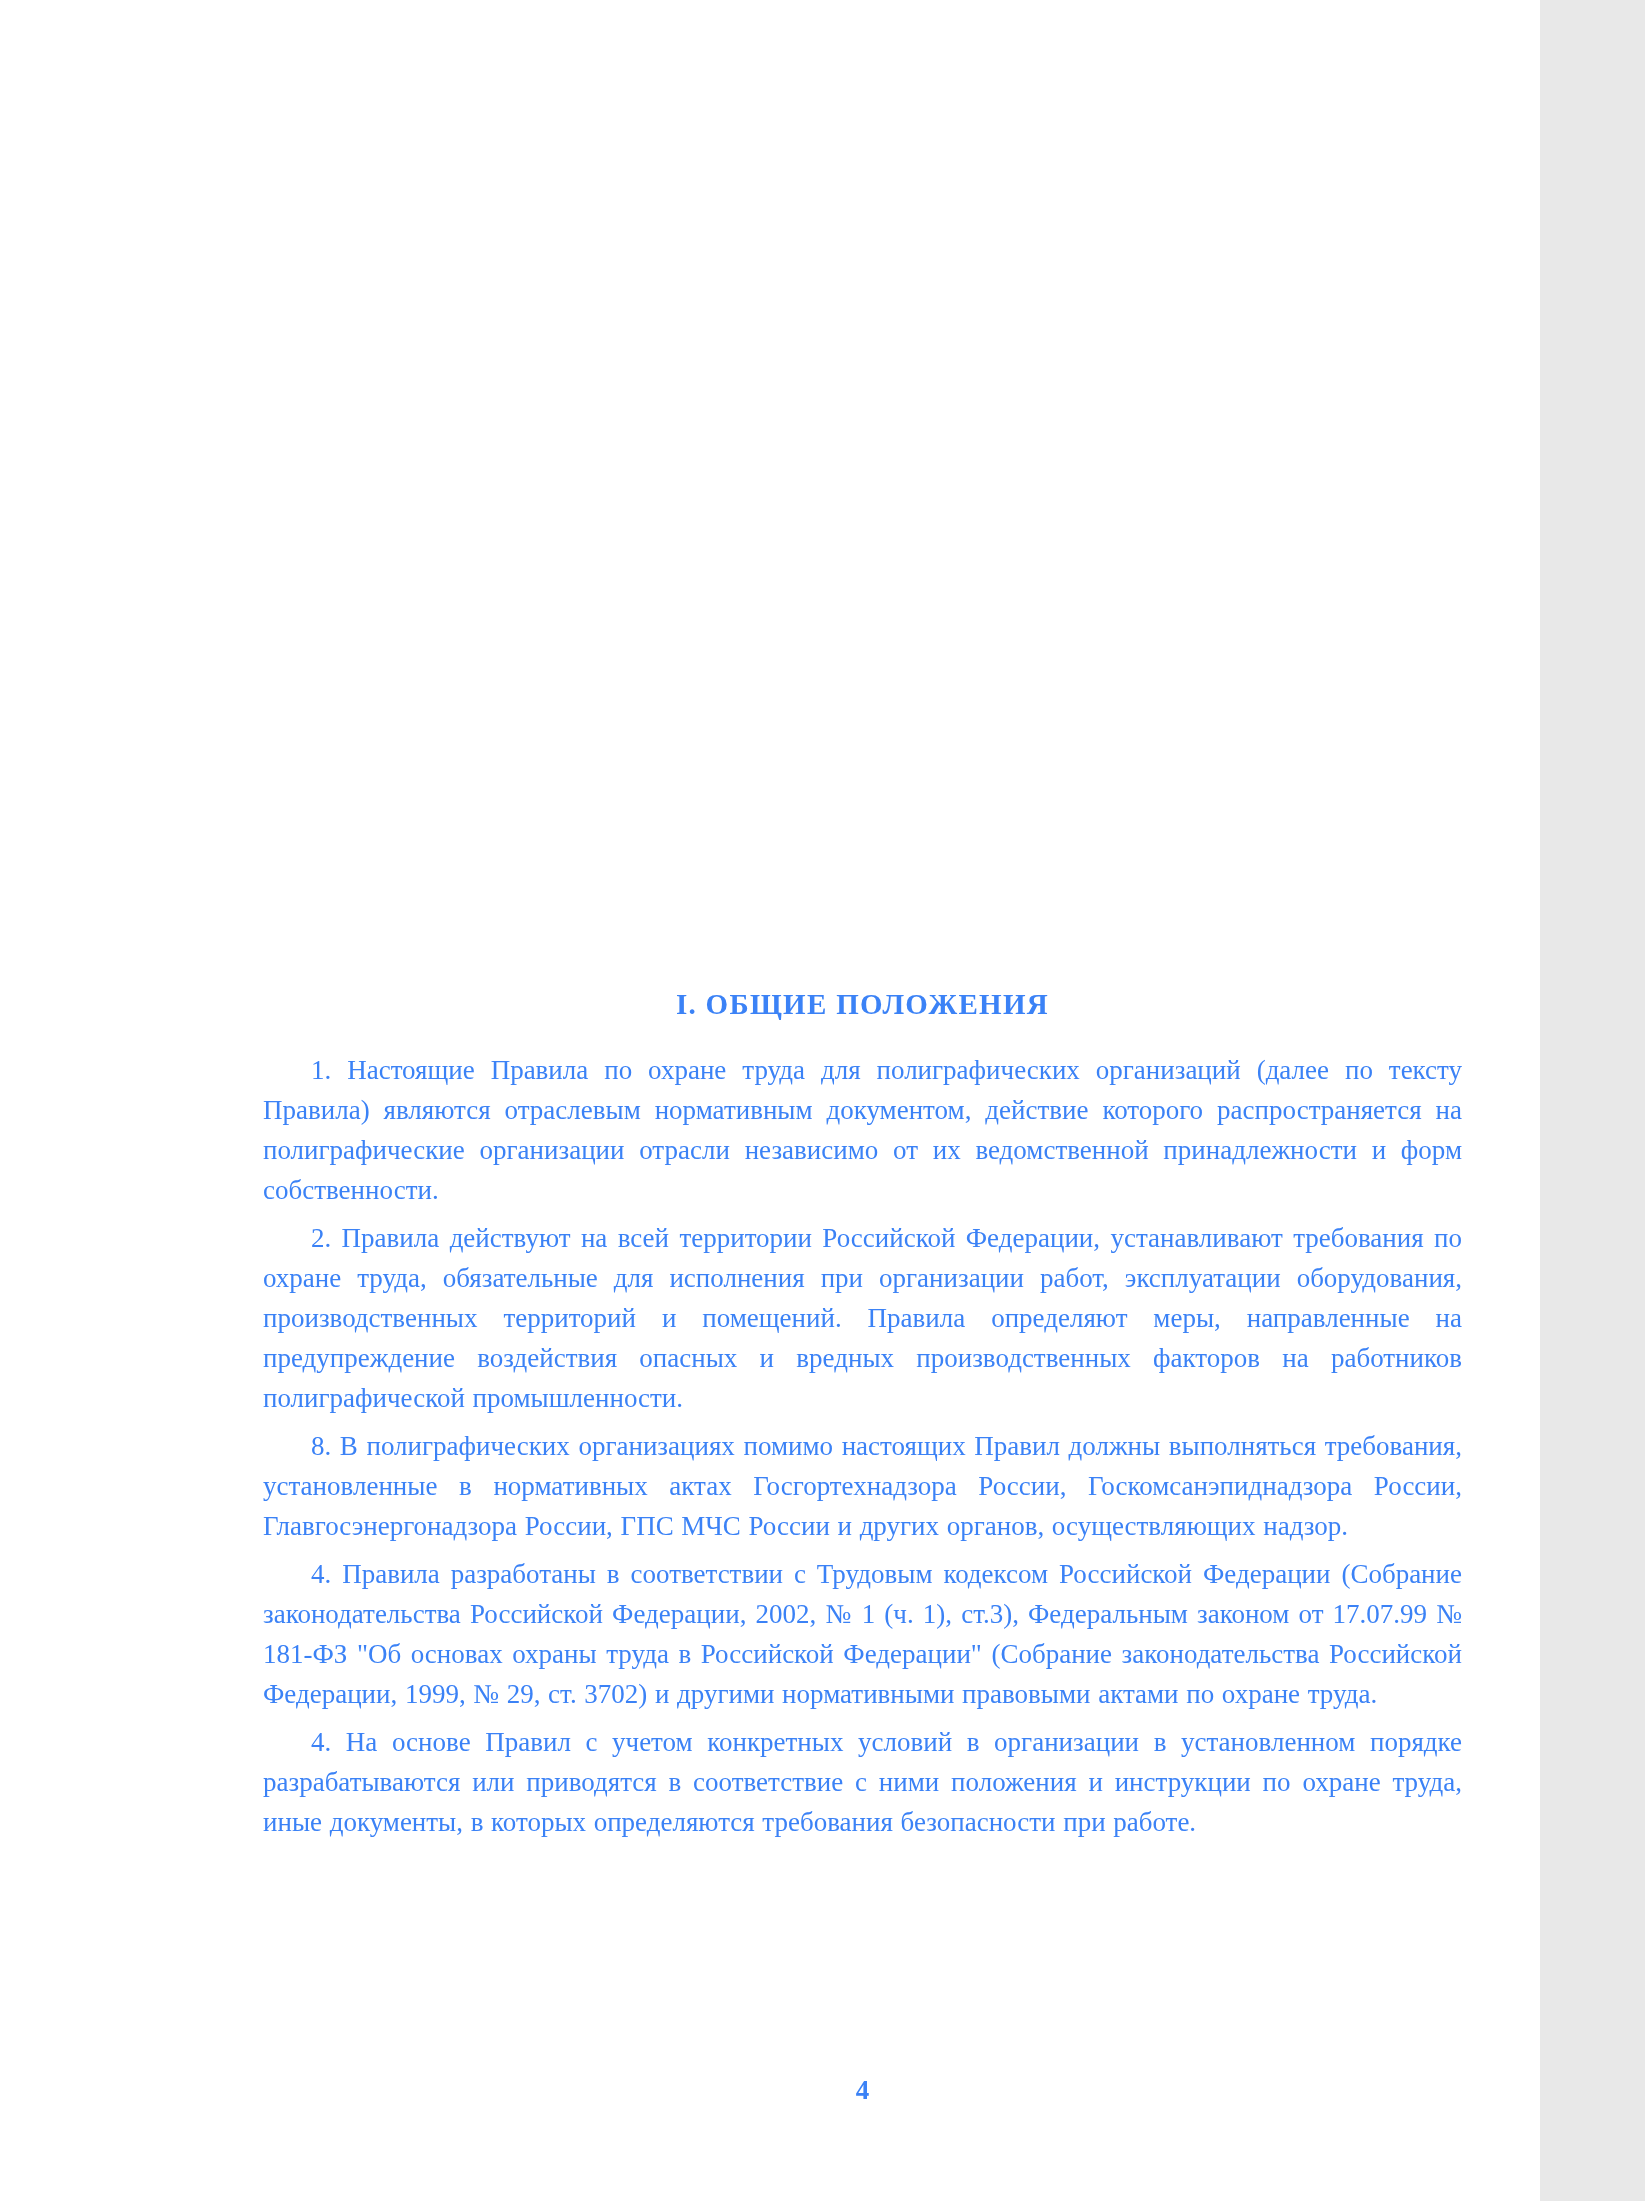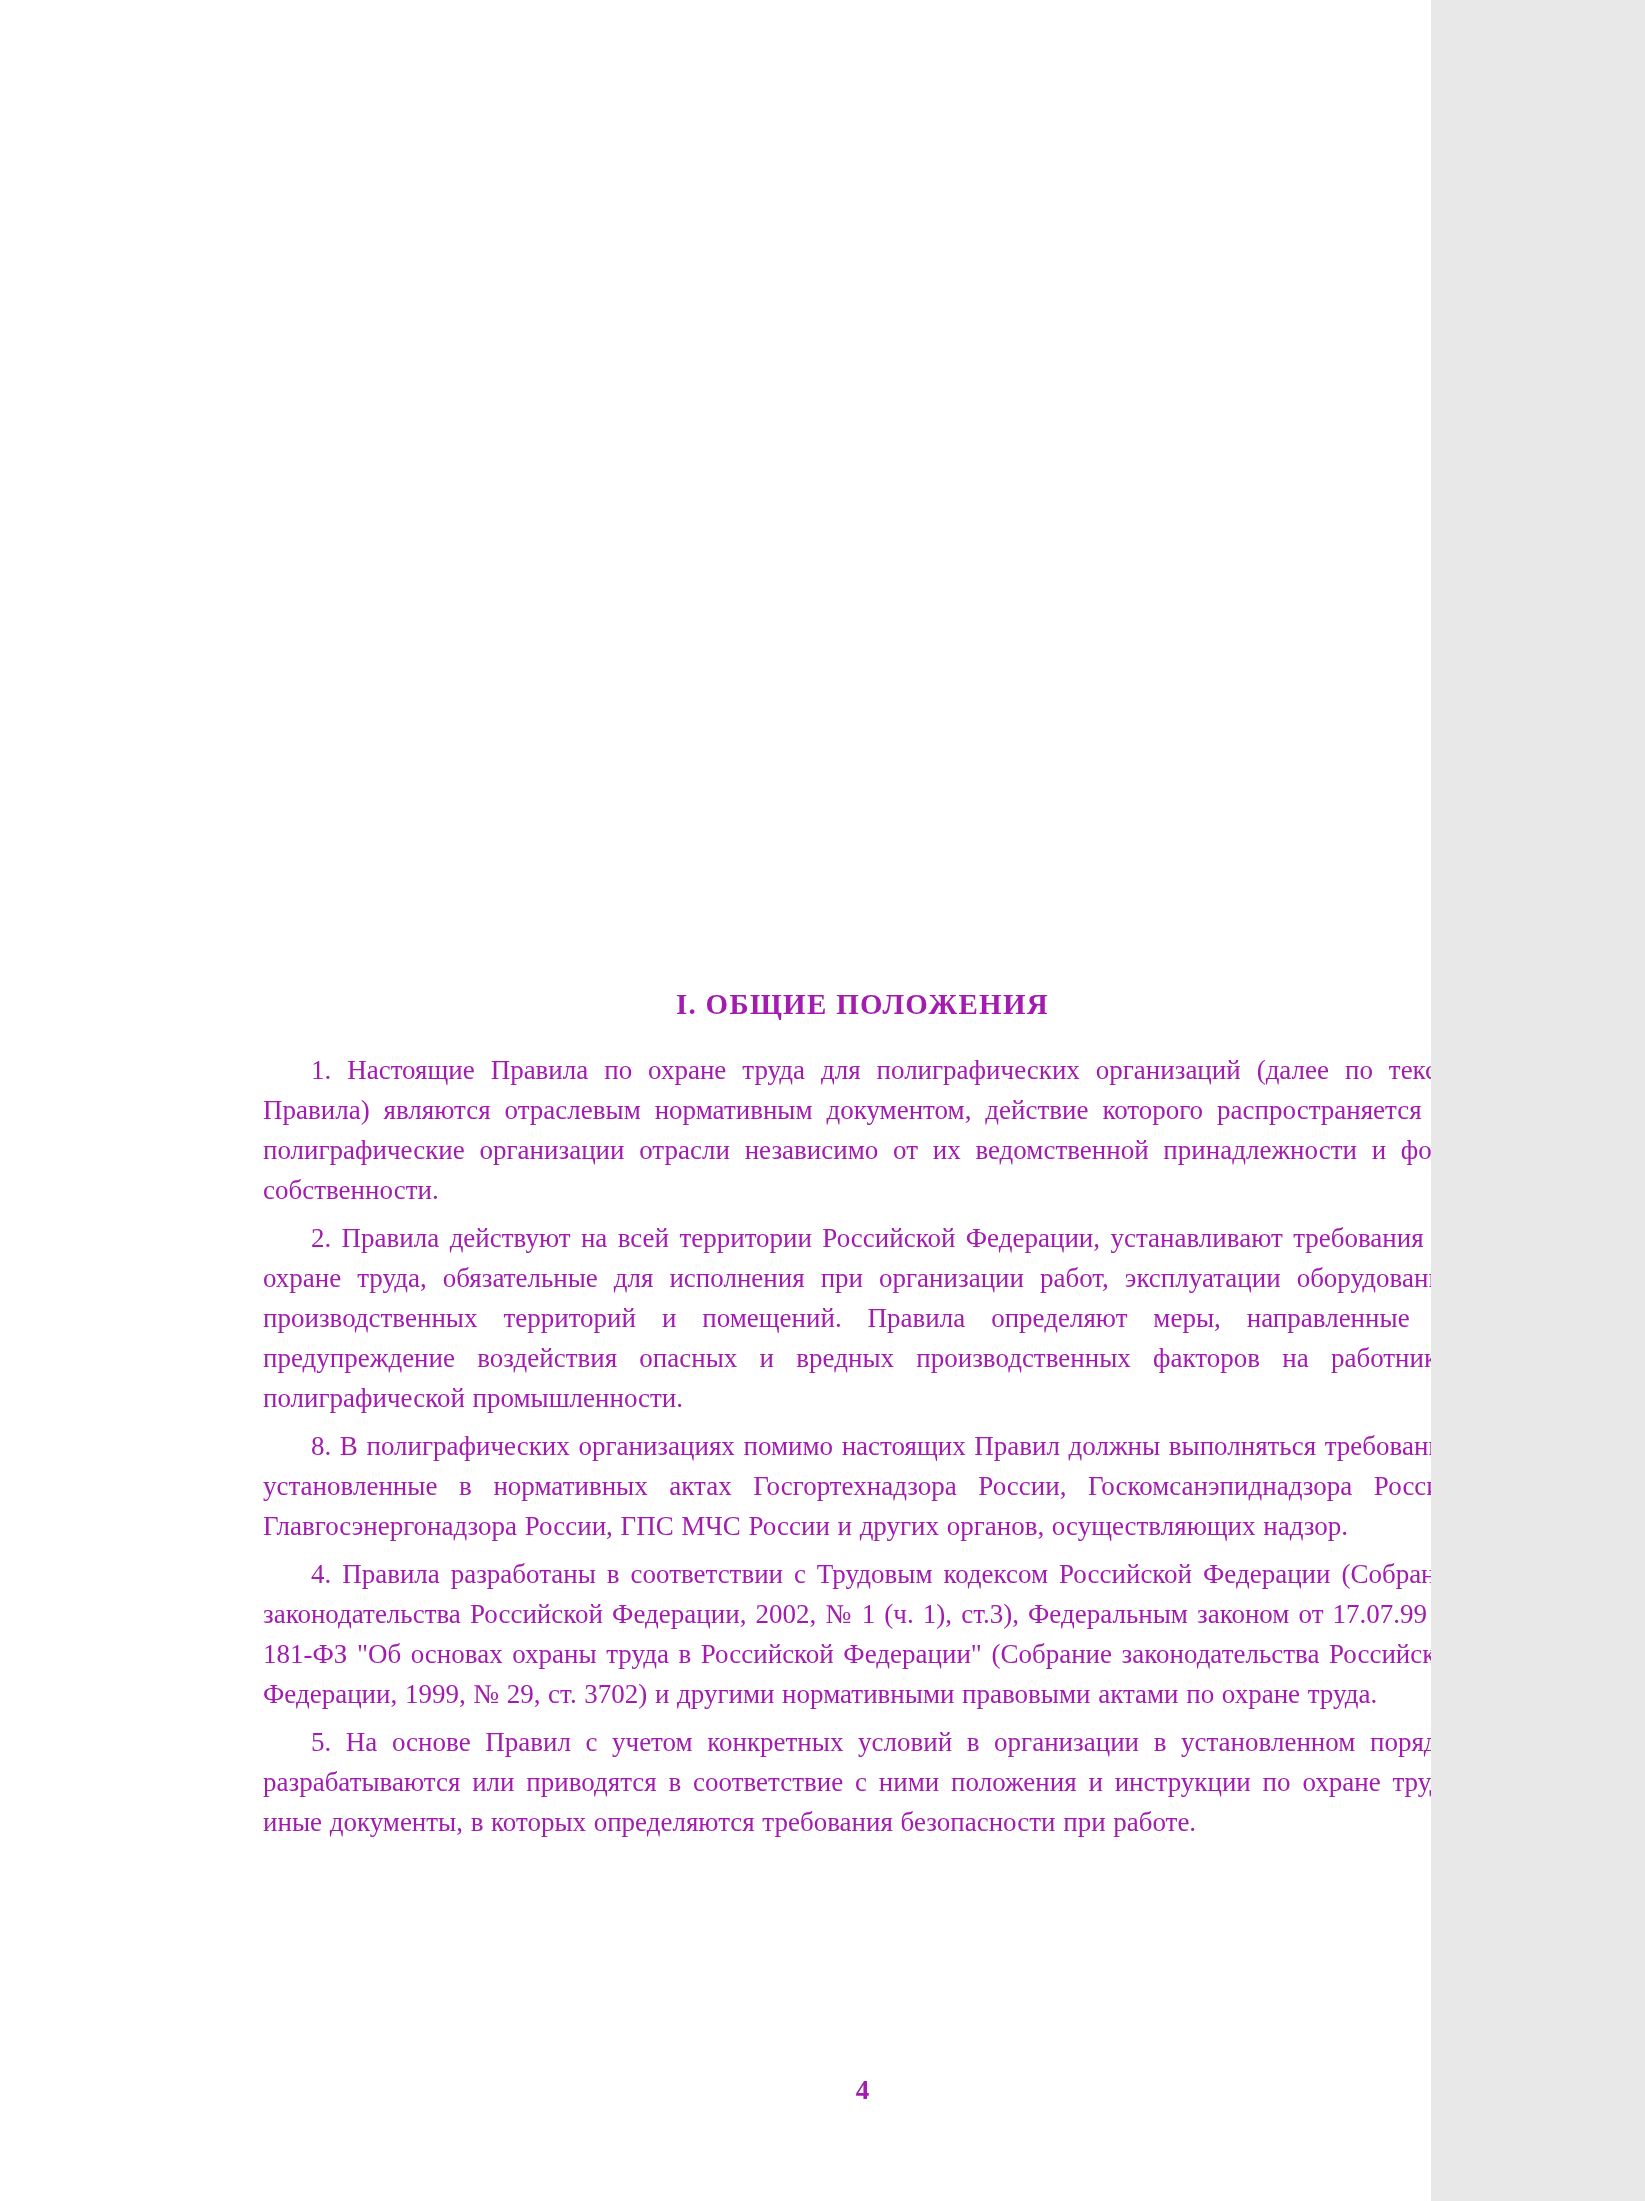--- a/index.html
+++ b/index.html
@@ -2,25 +2,25 @@
 <html style="font-size:13.8px"><head>
 <meta charset="utf-8">
 <style>
   html, body {
     margin: 0;
     padding: 0;
     background: #e8e8e8;
   }
   .page {
     position: relative;
-    width: 1431px;
+    width: 1540px;
     height: 2202px;
     background: #ffffff;
     font-family: "Liberation Serif", serif;
-    color: #a21caf;
+    color: #3b82f6;
     overflow: hidden;
   }
   .content {
     position: absolute;
     left: 255px;
     top: 988px;
     width: 1215px;
   }
   .heading {
     text-align: center;
@@ -50,17 +50,17 @@
 </head>
 <body>
 
 <div class="page">
   <div class="content">
     <h1 class="heading">I. ОБЩИЕ ПОЛОЖЕНИЯ</h1>
     <p class="para">1. Настоящие Правила по охране труда для полиграфических организаций (далее по тексту Правила) являются отраслевым нормативным документом, действие которого распространяется на полиграфические организации отрасли независимо от их ведомственной принадлежности и форм собственности.</p>
     <p class="para">2. Правила действуют на всей территории Российской Федерации, устанавливают требования по охране труда, обязательные для исполнения при организации работ, эксплуатации оборудования, производственных территорий и помещений. Правила определяют меры, направленные на предупреждение воздействия опасных и вредных производственных факторов на работников полиграфической промышленности.</p>
     <p class="para">8. В полиграфических организациях помимо настоящих Правил должны выполняться требования, установленные в нормативных актах Госгортехнадзора России, Госкомсанэпиднадзора России, Главгосэнергонадзора России, ГПС МЧС России и других органов, осуществляющих надзор.</p>
     <p class="para">4. Правила разработаны в соответствии с Трудовым кодексом Российской Федерации (Собрание законодательства Российской Федерации, 2002, № 1 (ч. 1), ст.3), Федеральным законом от 17.07.99 № 181-ФЗ "Об основах охраны труда в Российской Федерации" (Собрание законодательства Российской Федерации, 1999, № 29, ст. 3702) и другими нормативными правовыми актами по охране труда.</p>
-    <p class="para">5. На основе Правил с учетом конкретных условий в организации в установленном порядке разрабатываются или приводятся в соответствие с ними положения и инструкции по охране труда, иные документы, в которых определяются требования безопасности при работе.</p>
+    <p class="para">4. На основе Правил с учетом конкретных условий в организации в установленном порядке разрабатываются или приводятся в соответствие с ними положения и инструкции по охране труда, иные документы, в которых определяются требования безопасности при работе.</p>
   </div>
   <div class="page-number">4</div>
 </div>
 
 
 </body></html>

